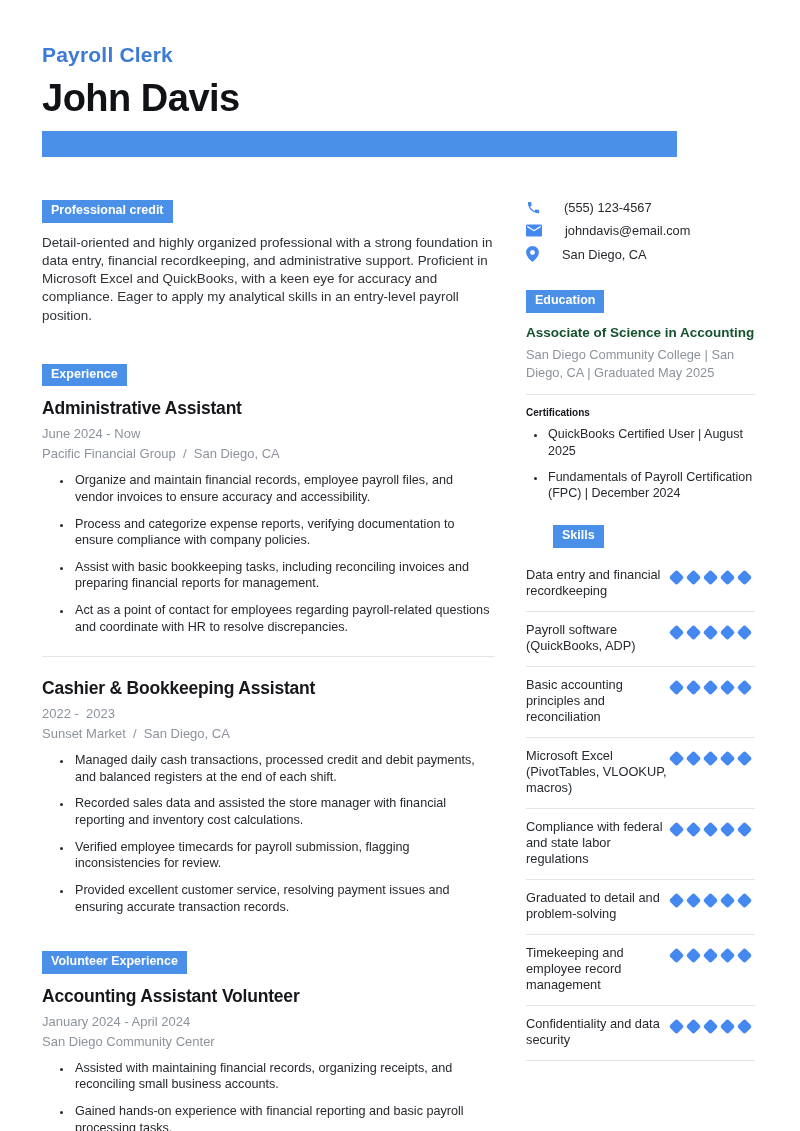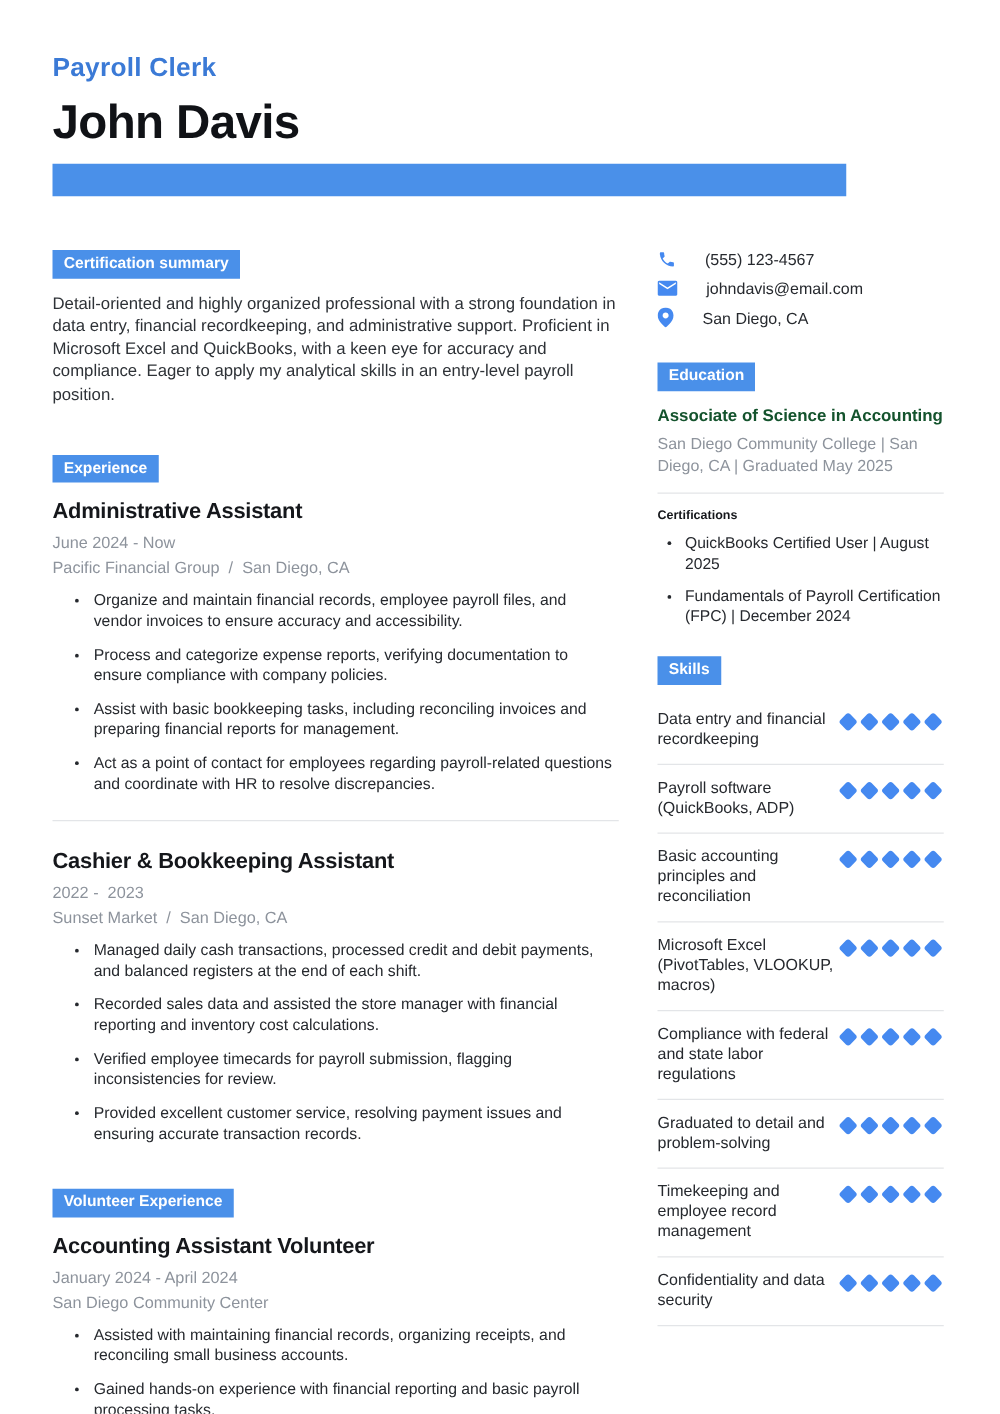--- a/index.html
+++ b/index.html
@@ -38,42 +38,42 @@
   .contact-row svg { flex: none; display: block; }
   .edu-badge-wrap { margin-top: 28px; }
   .degree { font-size: 13.5px; font-weight: bold; color: #14532d; margin-top: 12px; margin-bottom: 6px; }
   .edu-details { font-size: 12.8px; color: #8d939c; line-height: 1.4; }
   .divider-r { border: none; border-top: 1px solid #e3e5e8; margin: 13px 0 12px; }
   .h-cert { font-size: 10px; font-weight: bold; color: #15171b; margin-bottom: 8px; }
   ul.cert-list { padding-left: 21px; }
   ul.cert-list li { font-size: 12.5px; line-height: 1.3; color: #26292e; margin-bottom: 10px; padding-left: 1px; }
   ul.cert-list li::marker { font-size: 11px; }
 
-  .skills-badge-wrap { margin-top: 24px; margin-bottom: 9px; }
-  .skill-row { display: flex; justify-content: space-between; align-items: flex-start; padding: 10px 0 12px; border-bottom: 1px solid #e3e5e8; }
+  .skills-badge-wrap { margin-top: 24px; margin-bottom: 9px; margin-left: 27px; }
+  .skill-row { display: flex; align-items: flex-start; padding: 10px 0 12px; border-bottom: 1px solid #e3e5e8; }
   .skill-label { width: 142px; font-size: 12.8px; line-height: 1.27; color: #26292e; }
   .skill-label { line-height: 16px; }
   .diamonds { display: flex; padding-top: 3px; }
   .diamond { width: 11px; height: 11px; background: #4589f0; border-radius: 2.5px; transform: rotate(45deg); margin: 2px 3px; flex: none; }
 </style>
 </head>
 <body>
 
 <div class="page">
 
   <div class="job-title">Payroll Clerk</div>
   <div class="name">John Davis</div>
   <div class="accent-bar"></div>
 
   <div class="columns">
 
     <div class="col-left">
 
       <div>
-        <span class="badge">Certification summary</span>
+        <span class="badge">Professional credit</span>
         <p class="summary-text">Detail-oriented and highly organized professional with a strong foundation in data entry, financial recordkeeping, and administrative support. Proficient in Microsoft Excel and QuickBooks, with a keen eye for accuracy and compliance. Eager to apply my analytical skills in an entry-level payroll position.</p>
       </div>
 
       <div class="section-experience">
         <span class="badge">Experience</span>
 
         <div>
           <div class="h-job">Administrative Assistant</div>
           <div class="meta">June 2024 - Now</div>
           <div class="meta">Pacific Financial Group  /  San Diego, CA</div>

